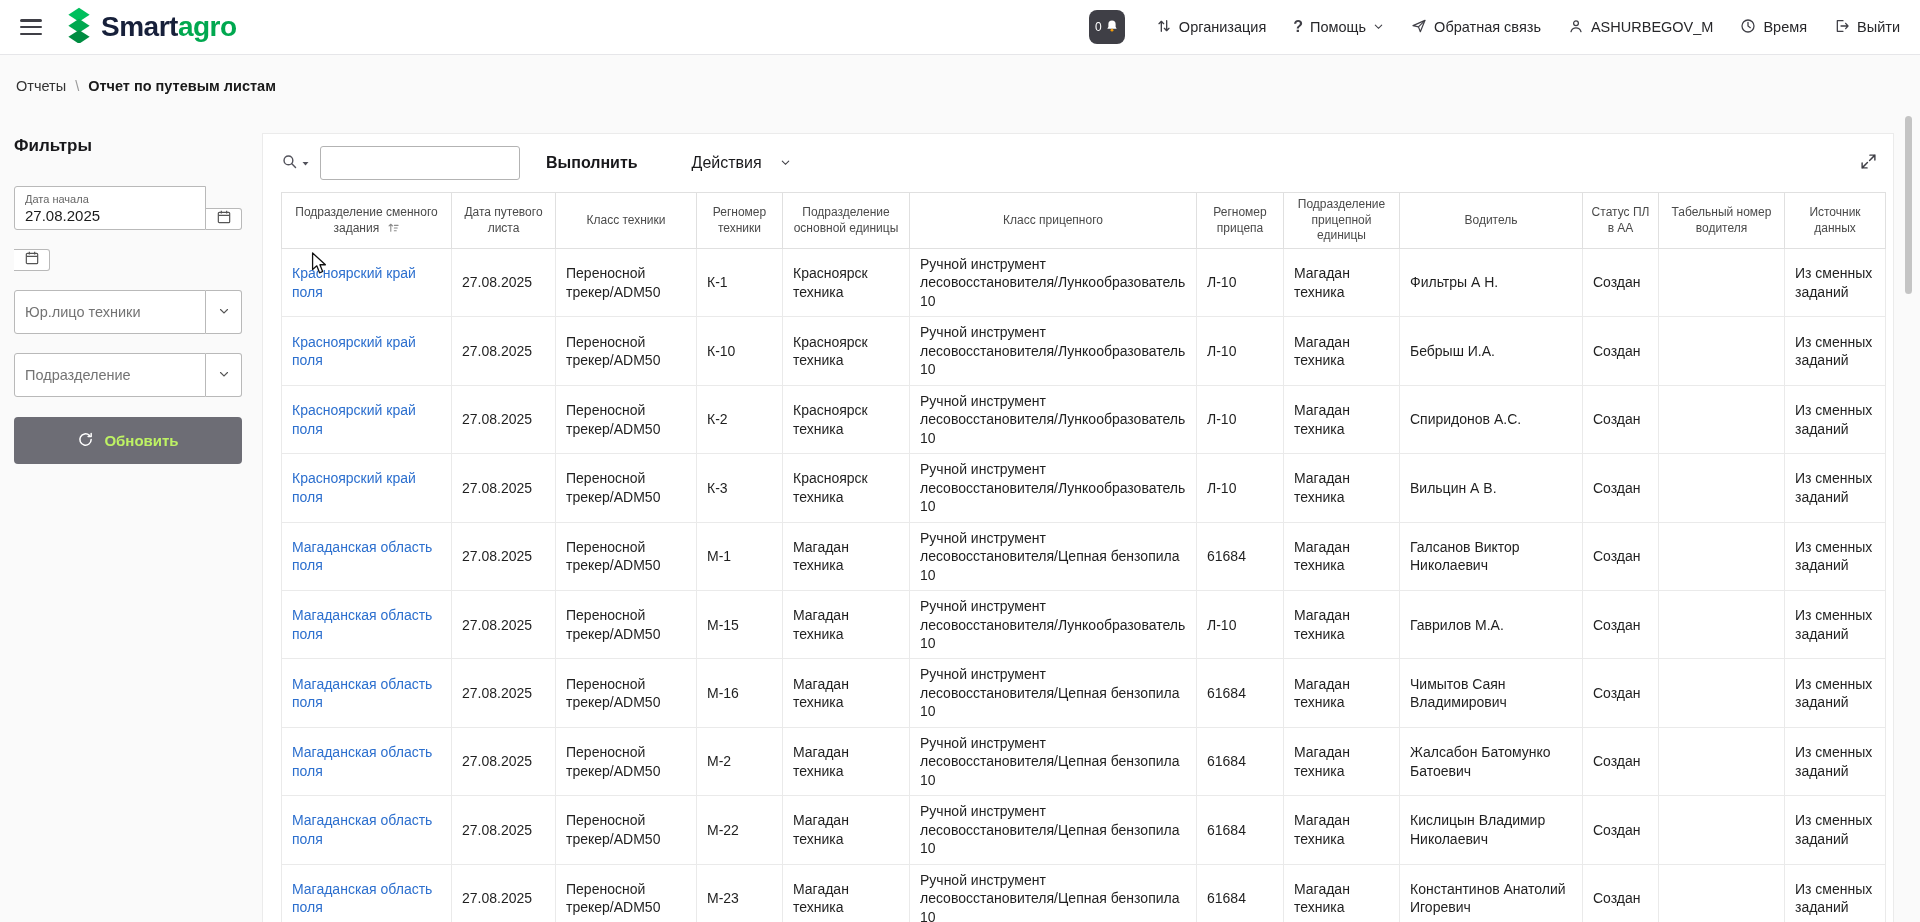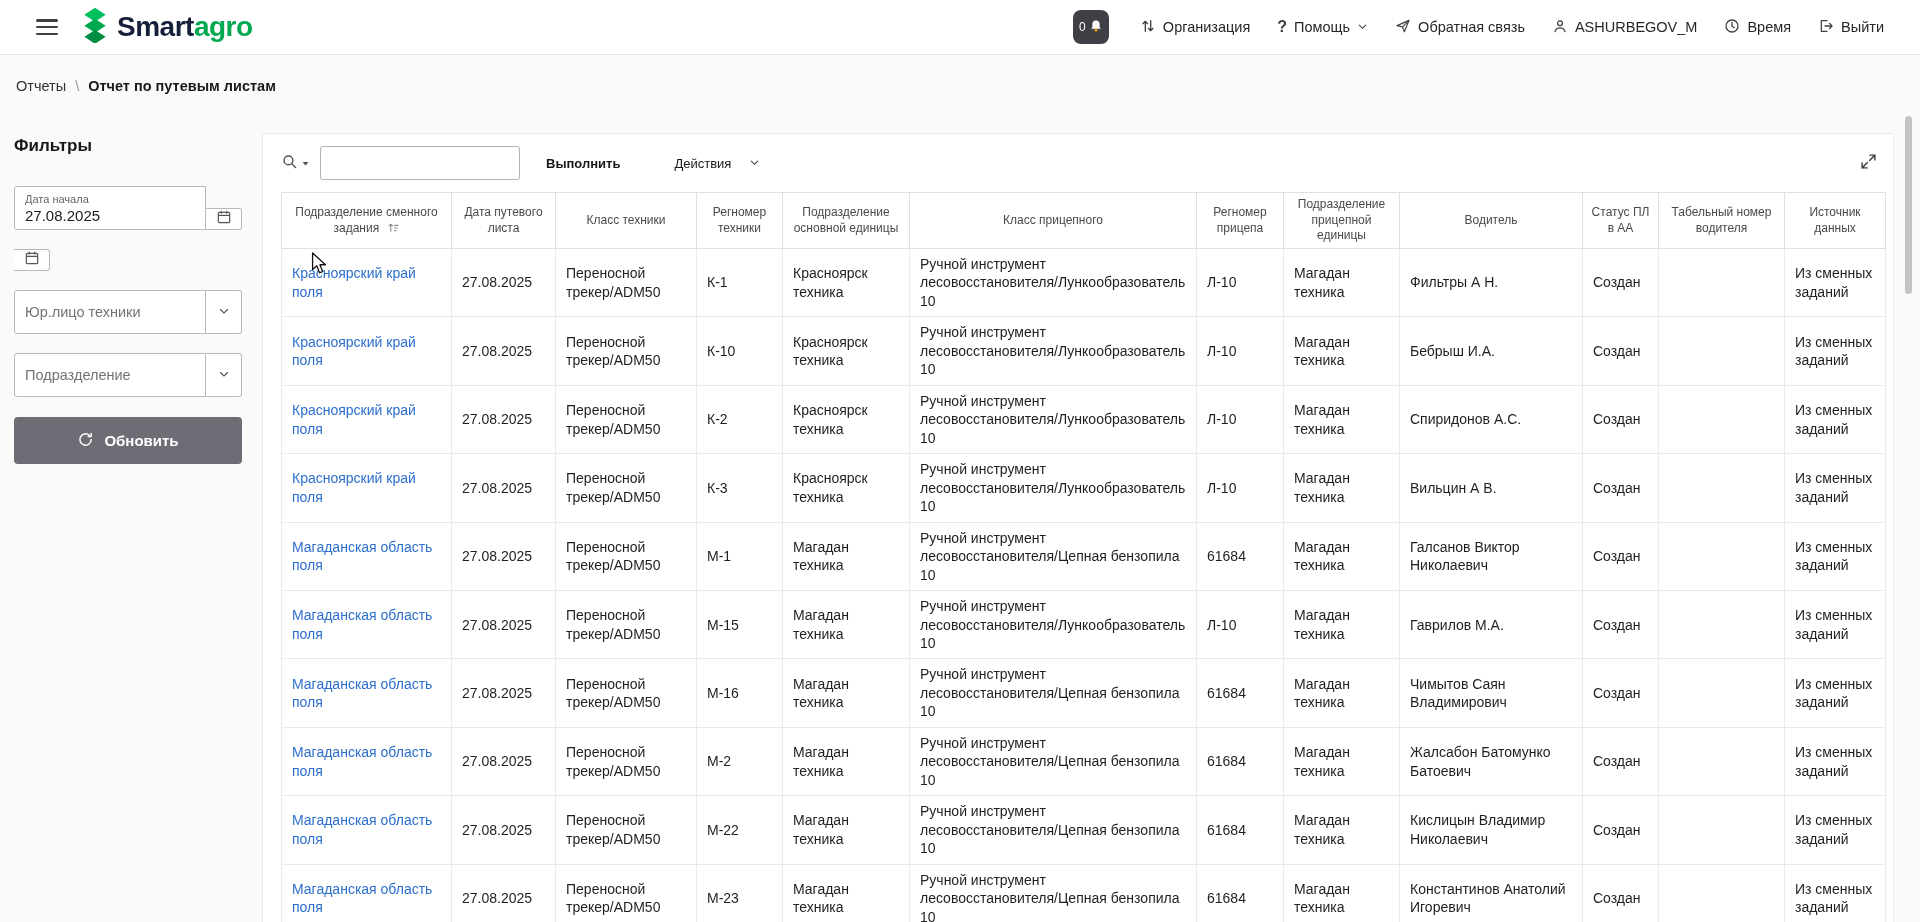--- a/index.html
+++ b/index.html
@@ -1,21 +1,21 @@
 <!DOCTYPE html>
 <html lang="ru" style="--brand-green: #00a84f; --link-blue: #2c6fce; --button-gray: #6d6d75; --notif-dark: #3f3f46; --notif-dot-orange: #f59e0b;"><head>
 <meta charset="utf-8">
 <style>
   *{box-sizing:border-box;margin:0;padding:0}
   html,body{width:1920px;height:922px;overflow:hidden;background:#fafafa;
     font-family:"Liberation Sans",sans-serif;color:#1f1f1f}
 
   
   .topbar{position:fixed;top:0;left:0;right:0;height:55px;background:#fff;
-    border-bottom:1px solid #e6e6e9;display:flex;align-items:center;padding:0 36px;z-index:20}
+    border-bottom:1px solid #e6e6e9;display:flex;align-items:center;padding:0 20px;z-index:20}
   .hamburger{width:22px;height:16px;display:flex;flex-direction:column;justify-content:space-between;cursor:pointer;margin-right:22px}
   .hamburger i{display:block;height:2.5px;background:#3f3f46;border-radius:2px}
   .logo{display:flex;align-items:center;gap:7px;margin-right:30px}
   .logo-text{font-size:28px;font-weight:700;letter-spacing:-.5px}
   .logo-smart{color:#17203a}
   .logo-agro{color:var(--brand-green,#00a84f)}
   .topbar-right{margin-left:auto;display:flex;align-items:center;gap:27px}
   .top-item{display:flex;align-items:center;gap:7px;font-size:14.5px;color:#27272a;cursor:pointer;white-space:nowrap}
   .top-item svg{flex:none}
   .notif-badge{width:36px;height:34px;background:#3f3f46;border-radius:8px;display:flex;align-items:center;justify-content:center;gap:3px;color:#fff;font-size:12px;cursor:pointer;margin-right:4px}
@@ -30,29 +30,29 @@
   
   .sidebar{position:absolute;top:124px;left:0;width:262px;padding:12px 20px 0 14px}
   .filters-title{font-size:17px;font-weight:700;margin-bottom:30px;color:#18181b}
   .field-group{display:flex;align-items:flex-end;margin-bottom:19px}
   .field-box{flex:1;border:1px solid #b9b9b9;border-radius:3px;background:#fff;padding:6px 10px 5px;min-width:0}
   .field-label{font-size:11px;color:#666;margin-bottom:2px}
   .field-value{font-size:15px;color:#1b1b1b}
   .icon-btn{width:36px;border:1px solid #b9b9b9;border-left:none;border-radius:0 3px 3px 0;background:#fff;display:flex;align-items:center;justify-content:center;cursor:pointer}
   .field-group .field-box{border-radius:3px 0 0 3px}
   .select-box{flex:1;border:1px solid #b9b9b9;border-radius:3px 0 0 3px;background:#fff;display:flex;align-items:center;padding:0 10px;height:44px;font-size:14.5px;color:#737373;min-width:0}
-  .refresh-btn{width:100%;height:47px;margin-top:20px;background:var(--button-gray,#6d6d75);color:#ffffff;
+  .refresh-btn{width:100%;height:47px;margin-top:20px;background:var(--button-gray,#6d6d75);color:#bef264;
     border:none;border-radius:4px;font-size:15px;font-weight:700;font-family:inherit;display:flex;align-items:center;justify-content:center;gap:10px;cursor:pointer}
 
   
   .card{position:absolute;left:262px;top:133px;right:26px;bottom:-80px;background:#fff;border:1px solid #ebebeb}
   .toolbar{display:flex;align-items:center;height:58px;padding:0 16px 0 18px}
   .search-combo{display:flex;align-items:center;gap:3px;cursor:pointer;margin-right:10px}
   .search-input{width:200px;height:34px;border:1px solid #b3b3b3;border-radius:3px;padding:0 10px;font-size:14px;font-family:inherit;margin-right:16px;color:#1f1f1f}
-  .btn-plain{border:none;background:transparent;font-family:inherit;font-size:13px;color:#18181b;cursor:pointer;padding:8px 10px}
+  .btn-plain{border:none;background:transparent;font-family:inherit;font-size:16px;color:#18181b;cursor:pointer;padding:8px 10px}
   .btn-run{font-weight:700;margin-right:34px}
   .btn-actions{display:flex;align-items:flex-end;gap:18px}
   .expand-btn{margin-left:auto;cursor:pointer;display:flex;align-items:center}
 
   
   .table-wrap{margin:0 10px 0 18px}
   table{width:1604px;border-collapse:collapse;table-layout:fixed}
   thead th{height:56px;background:#fff;border:1px solid #e0e0e0;font-size:12px;font-weight:400;color:#4a4a4a;
     text-align:center;vertical-align:middle;padding:4px 6px;line-height:1.3;cursor:pointer}
   thead th svg{vertical-align:-2px;margin-left:4px}

